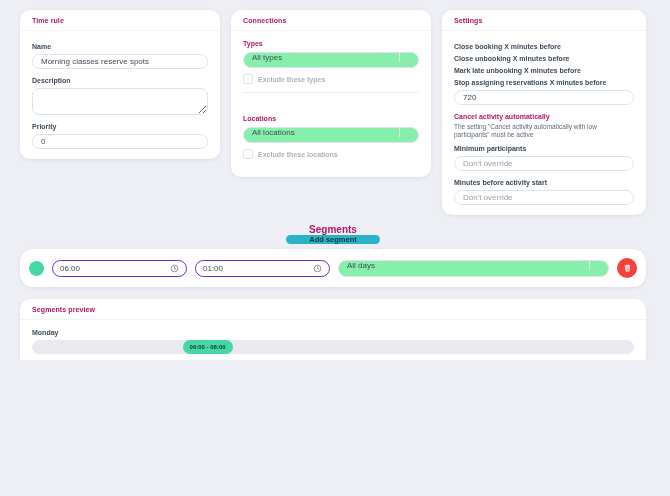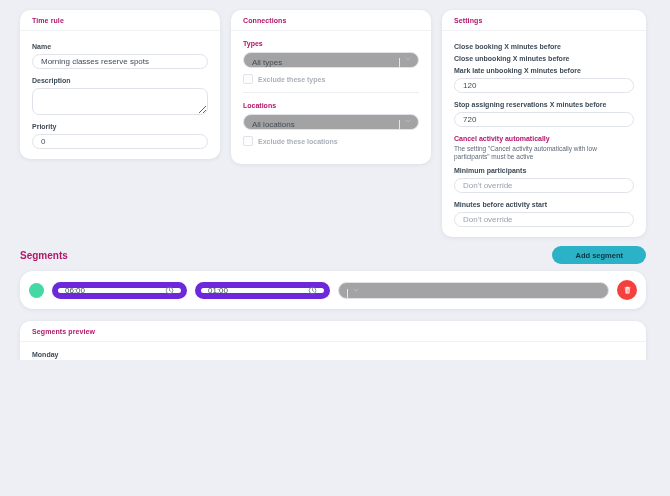--- a/index.html
+++ b/index.html
@@ -36,59 +36,59 @@
   .text-input::placeholder { color:#98a0ab; }
   textarea.area-input {
     display:block; width:100%; height:27px;
     border:1px solid #dfe3e9; border-radius:7px;
     padding:3px 8px; font-size:8px; color:#424c57;
     font-family:inherit; resize:both; outline:none; margin-bottom:7px;
   }
 
   
   .select {
-    display:flex; align-items:flex-end; height:16px;
+    display:flex; align-items:flex-start; height:16px;
     border:1px solid #dfe3e9; border-radius:9px;
-    padding:0 6px 0 8px; background:#a3a3a3; cursor:pointer;
+    padding:0 6px 0 8px; background:#86efac; cursor:pointer;
     margin-bottom:6px;
   }
   .select .sel-text { flex:1; font-size:8px; color:#424c57; }
   .sel-divider { width:1px; height:9px; background:#e3e6ea; margin-right:4px; }
 
   
   .check-row { display:flex; align-items:center; gap:5px; margin-bottom:8px; }
   .checkbox {
     width:10px; height:10px; border:1px solid #dfe3e9; border-radius:2px; background:#fdfdfe;
   }
   .check-label { font-size:7px; font-weight:bold; color:#aab1bb; }
 
-  .conn-section { border-top:1px solid #eceef1; padding-top:8px; margin-top:2px; }
+  .conn-section { border-top:1px solid #eceef1; padding-top:21px; margin-top:2px; }
   .conn-section:first-child { border-top:none; padding-top:0; margin-top:0; }
   .section-label { font-size:7px; font-weight:bold; color:#b4156b; line-height:9px; margin-bottom:4px; }
 
   .helper-text { font-size:6.5px; color:#5d6876; line-height:8px; margin:2px 0 5px 0; width:180px; }
 
   
-  .segments-bar { display:flex; align-items:center; justify-content:space-between; margin-top:9px; height:18px; }
+  .segments-bar { display:flex; align-items:center; justify-content:space-between; margin-top:9px; height:18px;flex-direction:column; }
   .segments-heading { font-size:10px; font-weight:bold; color:#b4156b; }
   .add-segment-btn {
     height:18px; border:none; border-radius:9px; padding:0 23px;
     background:#2cb2c7; color:#0e3540; font-size:7.5px; font-weight:bold;
     font-family:inherit; cursor:pointer;
   }
 
   
   .segment-row {
     margin-top:7px; height:38px; border-radius:13px;
     display:flex; align-items:center; padding:0 9px; gap:8px;
   }
   .segment-dot { width:15px; height:15px; border-radius:50%; background:#43d8a4; flex:0 0 auto; }
   .time-input {
     display:flex; align-items:center; width:135px; height:17px;
-    border:6px solid #6d28d9; border-radius:9px; padding:0 7px; flex:0 0 auto;
+    border:1px solid #6d28d9; border-radius:9px; padding:0 7px; flex:0 0 auto;
   }
   .time-input .time-value { flex:1; font-size:8px; color:#424c57; }
   .segment-row .select { flex:1; height:17px; margin-bottom:0; }
   .delete-btn {
     width:20px; height:20px; border-radius:50%; border:none;
     background:#f5413d; display:flex; align-items:center; justify-content:center;
     cursor:pointer; flex:0 0 auto;
   }
 
   
@@ -164,21 +164,20 @@
     </div>
 
     <div class="card">
       <div class="card-header">
         <div class="card-title">Settings</div>
       </div>
       <div class="card-body">
         <div class="field-label">Close booking X minutes before</div>
         <div class="field-label">Close unbooking X minutes before</div>
         <div class="field-label">Mark late unbooking X minutes before</div>
-        <input class="text-input" type="text" value="120" style="">
         <div class="field-label">Stop assigning reservations X minutes before</div>
         <input class="text-input" type="text" value="720" style="">
 
         <div class="section-label" style="margin-bottom:1px">Cancel activity automatically</div>
         <div class="helper-text">The setting "Cancel activity automatically with low participants" must be active</div>
 
         <div class="field-label">Minimum participants</div>
         <input class="text-input" type="text" placeholder="Don't override" style="">
         <div class="field-label">Minutes before activity start</div>
         <input class="text-input" style="margin-bottom: 0px;" type="text" placeholder="Don't override">
@@ -201,20 +200,21 @@
           </svg></span>
     </div>
     <div class="time-input">
       <span class="time-value">01:00</span>
       <span><svg width="9" height="9" viewBox="0 0 24 24">
             <circle cx="12" cy="12" r="9" fill="none" stroke="#6b7580" stroke-width="2"></circle>
             <path d="M12 7v5l3.5 2" fill="none" stroke="#6b7580" stroke-width="2" stroke-linecap="round"></path>
           </svg></span>
     </div>
     <div class="select">
+      <span class="sel-text">All days</span>
       <span class="sel-divider"></span>
       <span><svg width="8" height="8" viewBox="0 0 24 24">
             <path d="M6 9l6 6 6-6" fill="none" stroke="#b9c0c9" stroke-width="2.5" stroke-linecap="round" stroke-linejoin="round"></path>
           </svg></span>
     </div>
     <button class="delete-btn">
       <span><svg width="9" height="10" viewBox="0 0 24 24" fill="#ffffff">
             <path d="M9 3h6l1 2h4v2H4V5h4l1-2zm-3 5h12l-1 13H7L6 8zm4 2v9h1.5v-9H10zm3 0v9h1.5v-9H13z"></path>
           </svg></span>
     </button>

